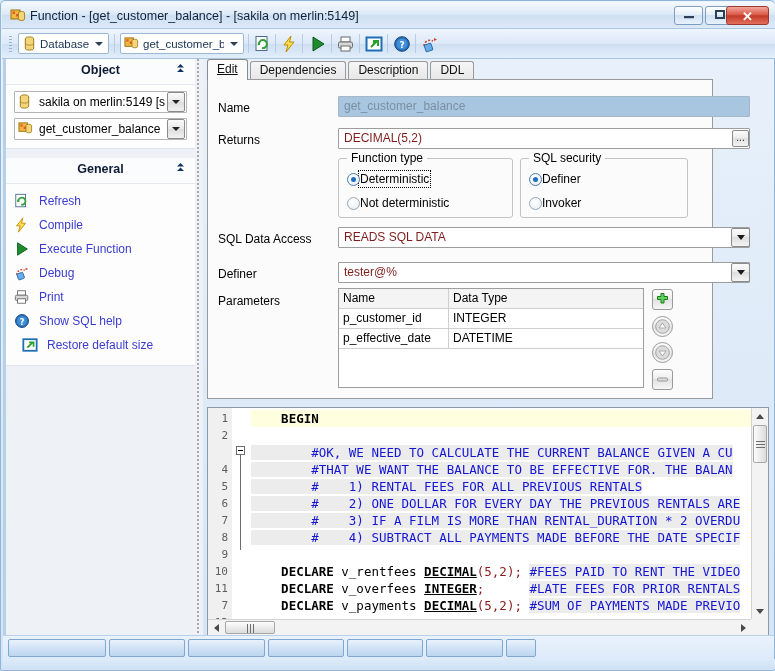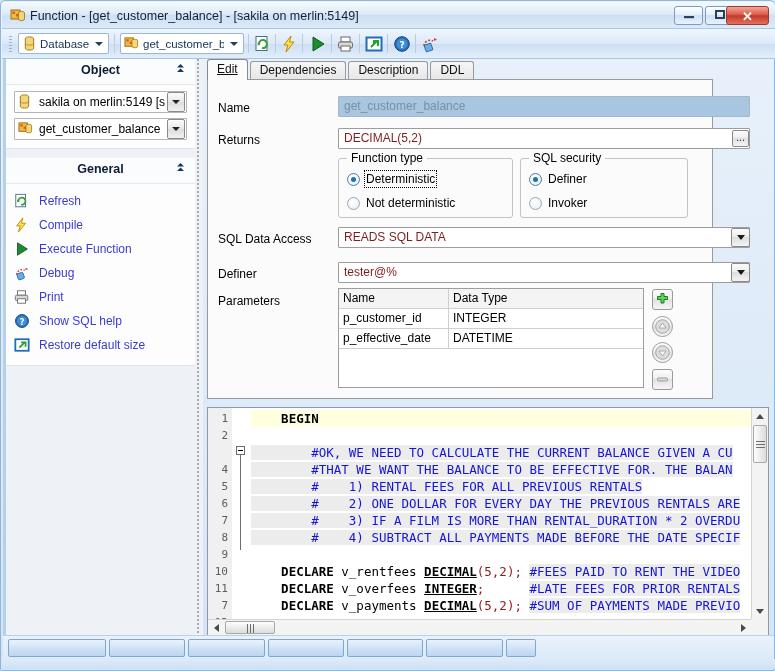--- a/index.html
+++ b/index.html
@@ -181,21 +181,21 @@
     flex:none;width:13px;height:13px;border-radius:50%;box-sizing:border-box;
     border:1px solid #9aa7b4;
     background:radial-gradient(circle at 40% 35%,#ffffff 0%,#f0f3f6 60%,#dfe5ec 100%);
     position:relative;
   }
   .radio.on .rb{border-color:#4d7ca8;}
   .radio.on .rb:after{
     content:"";position:absolute;left:3px;top:3px;width:5px;height:5px;border-radius:50%;
     background:#1d6fbf;
   }
-  .radio .rl{margin-left:6px;font-size:12px;color:#000;white-space:nowrap;}
+  .radio .rl{font-size:12px;color:#000;white-space:nowrap;}
   .radio.focus .rl{outline:1px dotted #000;outline-offset:1px;}
   
   #paramgrid{
     position:absolute;box-sizing:border-box;border:1px solid #9d9d9d;background:#fff;
     overflow:hidden;
   }
   .pgrow{display:flex;height:20px;box-sizing:border-box;border-bottom:1px solid #cfcfcf;}
   .pgrow.head{background:#f4f4f4;}
   .pgc{
     box-sizing:border-box;font-size:12px;color:#000;line-height:19px;padding-left:4px;
@@ -524,21 +524,21 @@
         <span class="gi">
           <svg width="16" height="16" viewBox="0 0 18 18">
             <circle cx="9" cy="9" r="7.3" fill="#2a6fb8" stroke="#15427a" stroke-width="1"></circle>
             <circle cx="9" cy="9" r="5.4" fill="#3f8fd6"></circle>
             <text x="9" y="13" font-size="9" font-weight="bold" fill="#fff" text-anchor="middle" font-family="DejaVu Sans, sans-serif">?</text>
           </svg>
         </span>
         <span class="gl">Show SQL help</span>
       </div>
 
-      <div class="gen-item" style="margin-bottom:0;">
+      <div class="gen-item" style="margin-bottom:0;margin-left:8px;">
         <span class="gi">
           <svg width="16" height="16" viewBox="0 0 18 18">
             <rect x="1.5" y="2.5" width="15" height="13" fill="#fff" stroke="#1f6fb5" stroke-width="2"></rect>
             <path d="M6 12 l6 -6" stroke="#2aa02a" stroke-width="2"></path>
             <path d="M8 6 h5 v5" fill="none" stroke="#2aa02a" stroke-width="2"></path>
           </svg>
         </span>
         <span class="gl">Restore default size</span>
       </div>
 

